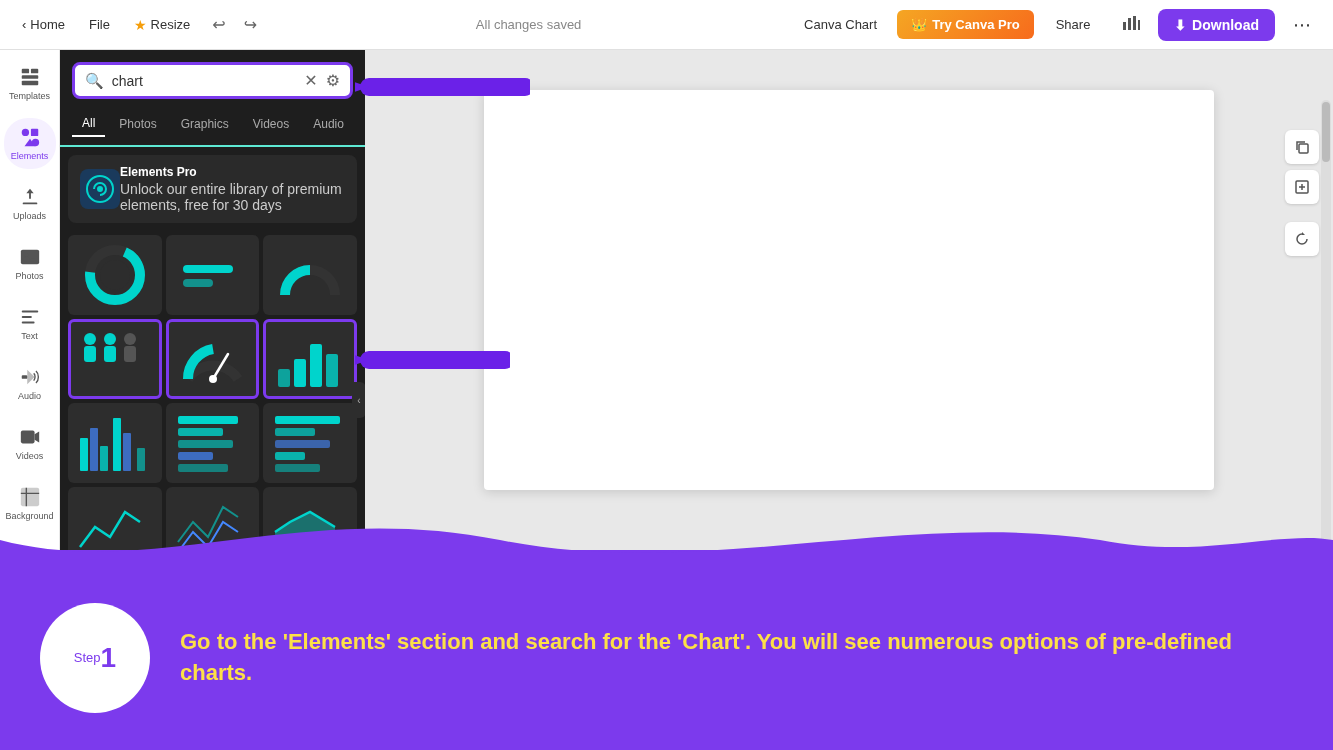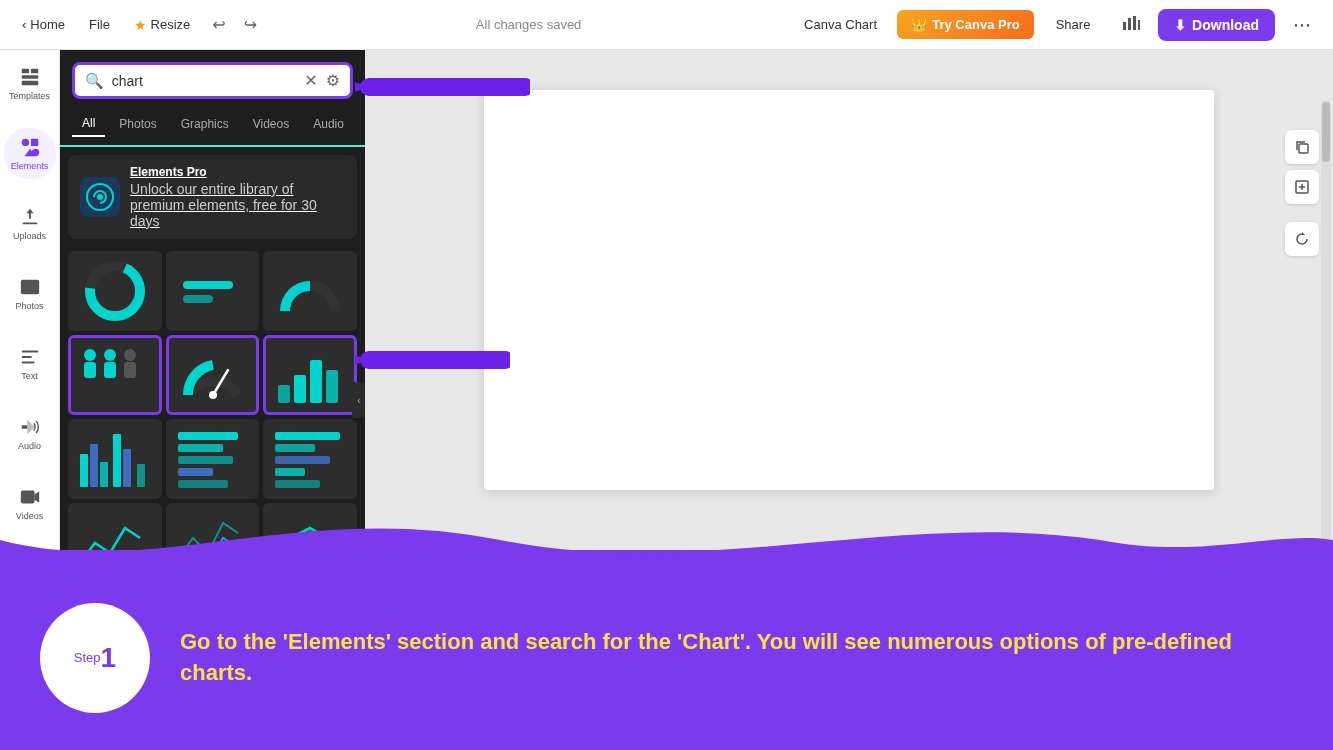--- a/index.html
+++ b/index.html
@@ -45,21 +45,21 @@
     .undo-redo { display: flex; gap: 2px; }
     .undo-btn { background: transparent; border: none; color: #666; padding: 6px 8px; border-radius: 5px; cursor: pointer; font-size: 16px; }
 
     
     .main-layout { display: flex; height: calc(750px - 50px); }
 
     
     .sidebar-icons {
       width: 60px; background: #fff; border-right: 1px solid #e8e8e8;
       display: flex; flex-direction: column; align-items: center;
-      padding: 8px 0; gap: 19px;
+      padding: 8px 0; gap: 9px;
     }
     .sidebar-icon-item {
       display: flex; flex-direction: column; align-items: center;
       padding: 8px 4px; border-radius: 8px; cursor: pointer; width: 52px;
       font-size: 9px; color: #555; gap: 3px;
     }
     .sidebar-icon-item.active { background: #f5f0ff; color: #7c3aed; border-radius: 24px; }
     .sidebar-icon-item svg { width: 22px; height: 22px; }
 
     
@@ -89,22 +89,22 @@
       display: flex; padding: 4px 12px 8px; gap: 4px; border-bottom: 2px solid #5eead4;
     }
     .tab-item {
       padding: 5px 10px; border-radius: 20px; font-size: 12px; cursor: pointer; color: #aaa;
       border: none; background: transparent;
     }
     .tab-item.active { color: #fff; border-bottom: 2px solid #fff; border-radius: 0; color: #fff; }
 
     
     .promo-banner {
-      display: flex; align-items: center; gap: 10px;
-      padding: 10px 12px; background: #2a2a2a; margin: 8px; border-radius: 8px; text-decoration: underline;
+      display: flex; align-items: center; 
+      padding: 10px 12px; background: #2a2a2a; margin: 8px; border-radius: 8px;
     }
     .promo-icon {
       width: 40px; height: 40px; background: #1a3a5c; border-radius: 8px;
       display: flex; align-items: center; justify-content: center; flex-shrink: 0;
       font-size: 18px;
     }
     .promo-text { font-size: 14px; color: #ccc; }
     .promo-title { font-size: 12px; font-weight: 700; color: #fff; margin-bottom: 2px; }
 
     

